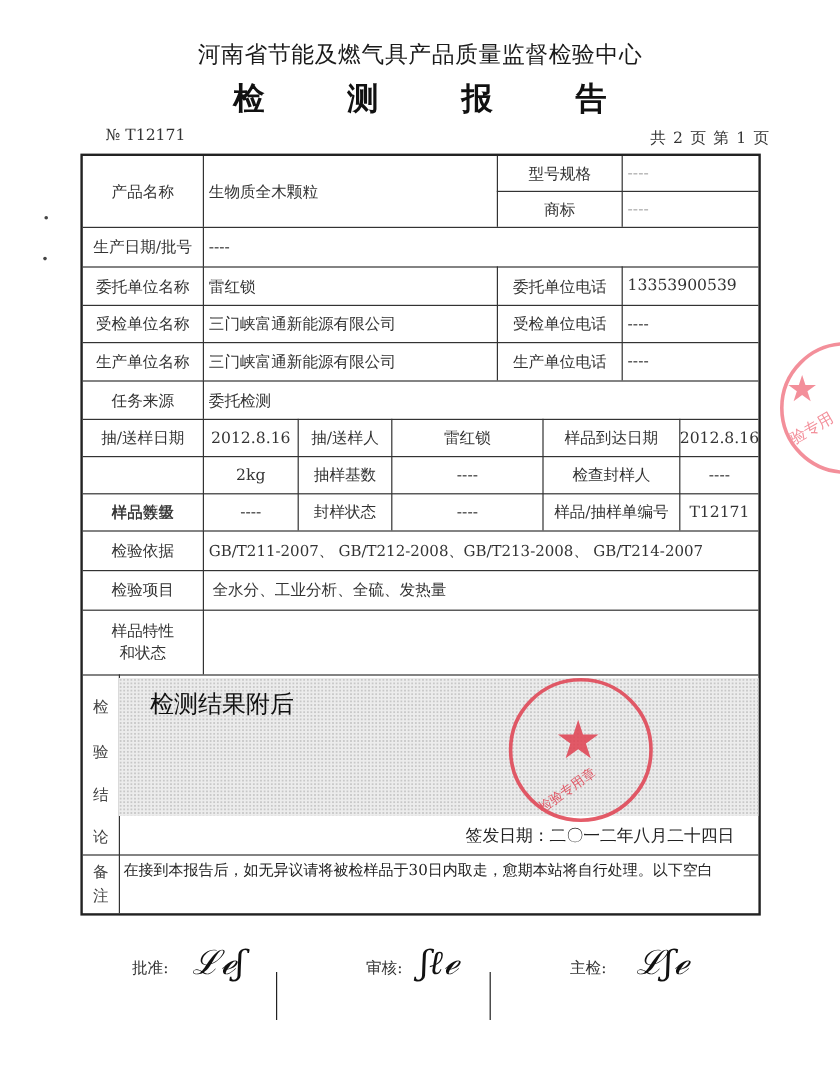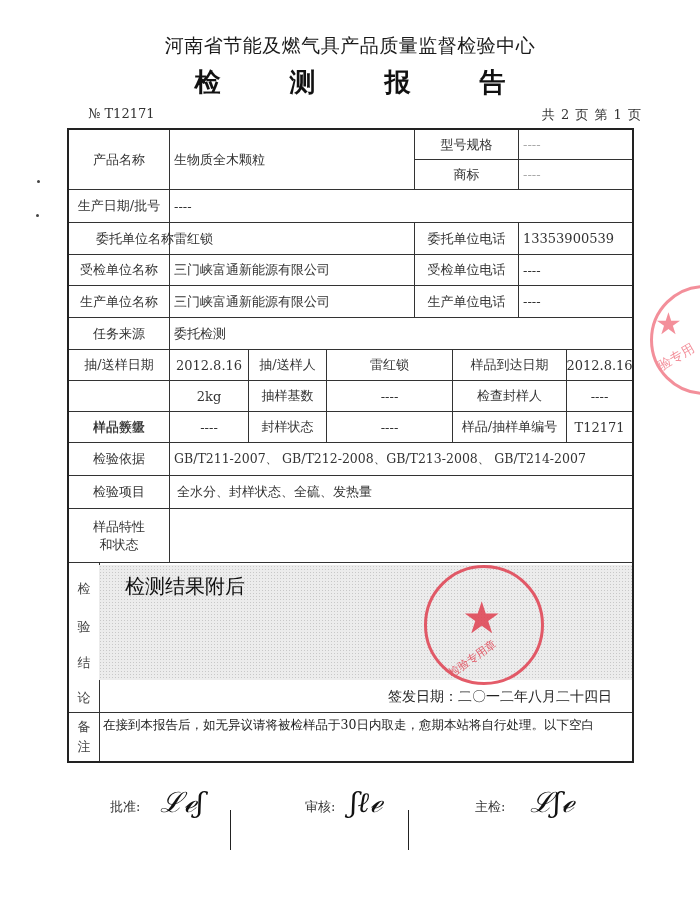--- a/index.html
+++ b/index.html
@@ -122,21 +122,21 @@
   <div class="cell c" style="left:0;top:0;width:100px;height:59px;">产品名称</div>
   <div class="cell l" style="left:101px;top:0;width:240px;height:59px;">生物质全木颗粒</div>
   <div class="cell c" style="left:346px;top:0;width:103px;height:29px;">型号规格</div>
   <div class="cell l" style="left:450px;top:0;width:110px;height:29px;color:#aaa;">----</div>
   <div class="cell c" style="left:346px;top:30px;width:103px;height:29px;">商标</div>
   <div class="cell l" style="left:450px;top:30px;width:110px;height:29px;color:#aaa;">----</div>
 
   <div class="cell c" style="left:0;top:60px;width:100px;height:32px;">生产日期/批号</div>
   <div class="cell l" style="left:101px;top:60px;width:200px;height:32px;">----</div>
 
-  <div class="cell c" style="left:0;top:93px;width:100px;height:31px;padding-left:16px;">委托单位名称</div>
+  <div class="cell c" style="left:0;top:93px;width:100px;height:31px;">委托单位名称</div>
   <div class="cell l" style="left:101px;top:93px;width:240px;height:31px;">雷红锁</div>
   <div class="cell c" style="left:346px;top:93px;width:103px;height:31px;">委托单位电话</div>
   <div class="cell l" style="left:450px;top:93px;width:110px;height:31px;">13353900539</div>
 
   <div class="cell c" style="left:0;top:125px;width:100px;height:30px;">受检单位名称</div>
   <div class="cell l" style="left:101px;top:125px;width:240px;height:30px;">三门峡富通新能源有限公司</div>
   <div class="cell c" style="left:346px;top:125px;width:103px;height:30px;">受检单位电话</div>
   <div class="cell l" style="left:450px;top:125px;width:110px;height:30px;">----</div>
 
   <div class="cell c" style="left:0;top:156px;width:100px;height:31px;">生产单位名称</div>
@@ -165,21 +165,21 @@
   <div class="cell c" style="left:101px;top:282px;width:78px;height:30px;">----</div>
   <div class="cell c" style="left:180px;top:282px;width:77px;height:30px;">封样状态</div>
   <div class="cell c" style="left:258px;top:282px;width:125px;height:30px;">----</div>
   <div class="cell c" style="left:384px;top:282px;width:113px;height:30px;font-size:13px;">样品/抽样单编号</div>
   <div class="cell c" style="left:498px;top:282px;width:65px;height:30px;">T12171</div>
 
   <div class="cell c" style="left:0;top:313px;width:100px;height:32px;">检验依据</div>
   <div class="cell l" style="left:101px;top:313px;width:458px;height:32px;font-size:12.5px;">GB/T211-2007、 GB/T212-2008、GB/T213-2008、 GB/T214-2007</div>
 
   <div class="cell c" style="left:0;top:346px;width:100px;height:32px;">检验项目</div>
-  <div class="cell l" style="left:104px;top:346px;width:455px;height:32px;">全水分、封样状态、全硫、发热量</div>
+  <div class="cell l" style="left:104px;top:346px;width:455px;height:32px;">全水分、工业分析、全硫、发热量</div>
 
   <div class="cell c" style="left:0;top:379px;width:100px;height:53px;flex-direction:column;line-height:18px;">
     <span>样品特性</span>
     <span>和状态</span>
   </div>
 
   <div class="shade"></div>
   <div class="vert-label" style="top:450px;">检</div>
   <div class="vert-label" style="top:488px;">验</div>
   <div class="vert-label" style="top:524px;">结</div>

